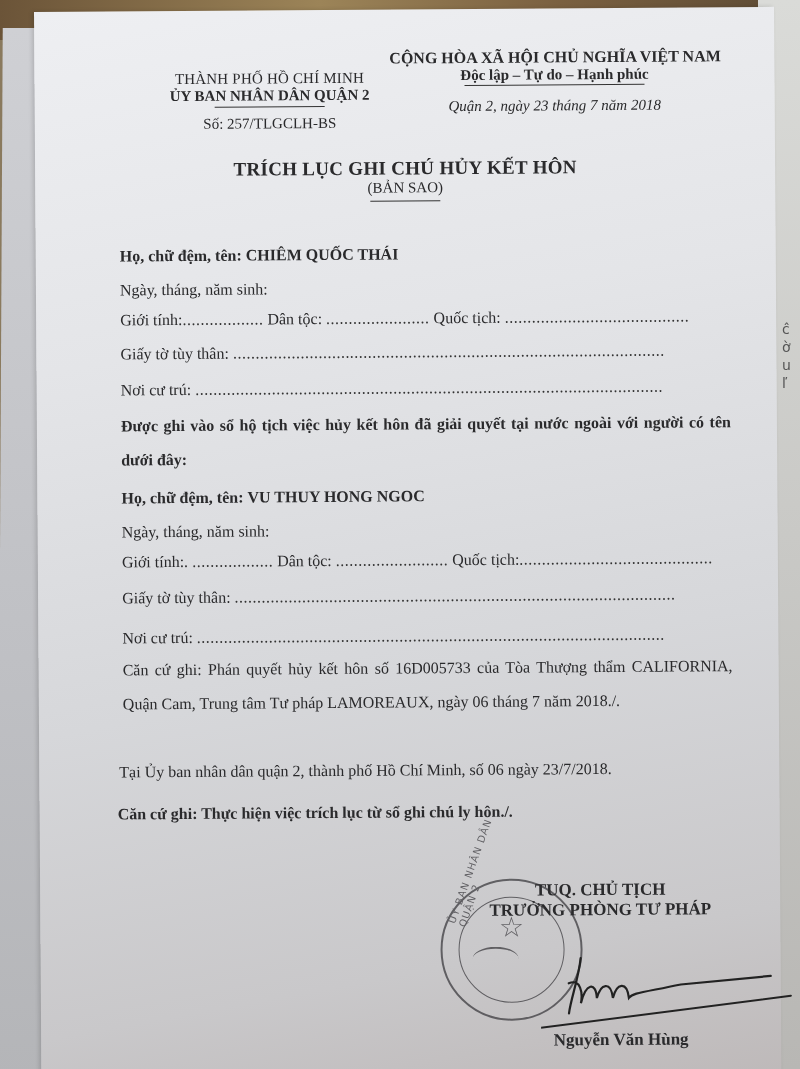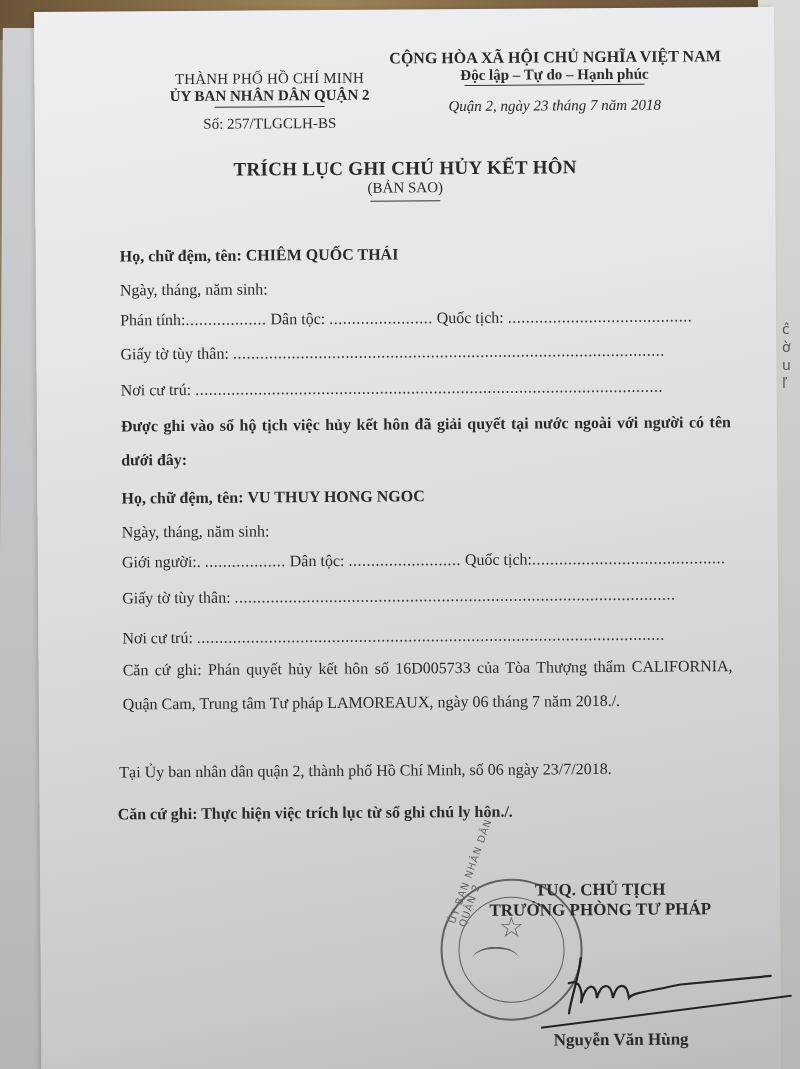--- a/index.html
+++ b/index.html
@@ -122,21 +122,21 @@
   </div>
 
   <div class="abs line" style="left:84px; top:236px;">
     <span class="b">Họ, chữ đệm, tên:</span>
     <span class="name">CHIÊM QUỐC THÁI</span>
   </div>
   <div class="abs line" style="left:84px; top:270px;">
     <span>Ngày, tháng, năm sinh:</span>
   </div>
   <div class="abs line" style="left:84px; top:300px;">
-    <span>Phán tính:</span><span class="dots">..................</span>
+    <span>Giới tính:</span><span class="dots">..................</span>
     <span>Dân tộc:</span>
     <span class="dots">.......................</span>
     <span>Quốc tịch:</span>
     <span class="dots">.........................................</span>
   </div>
   <div class="abs line" style="left:84px; top:334px;">
     <span>Giấy tờ tùy thân:</span>
     <span class="dots">................................................................................................</span>
   </div>
   <div class="abs line" style="left:84px; top:370px;">
@@ -147,21 +147,21 @@
   <div class="abs justify b" style="left:84px; top:398px;">Được ghi vào sổ hộ tịch việc hủy kết hôn đã giải quyết tại nước ngoài với người có tên dưới đây:</div>
 
   <div class="abs line" style="left:84px; top:478px;">
     <span class="b">Họ, chữ đệm, tên:</span>
     <span class="name">VU THUY HONG NGOC</span>
   </div>
   <div class="abs line" style="left:84px; top:512px;">
     <span>Ngày, tháng, năm sinh:</span>
   </div>
   <div class="abs line" style="left:84px; top:542px;">
-    <span>Giới người:.</span>
+    <span>Giới tính:.</span>
     <span class="dots">..................</span>
     <span>Dân tộc:</span>
     <span class="dots">.........................</span>
     <span>Quốc tịch:</span><span class="dots">...........................................</span>
   </div>
   <div class="abs line" style="left:84px; top:578px;">
     <span>Giấy tờ tùy thân:</span>
     <span class="dots">..................................................................................................</span>
   </div>
   <div class="abs line" style="left:84px; top:618px;">

